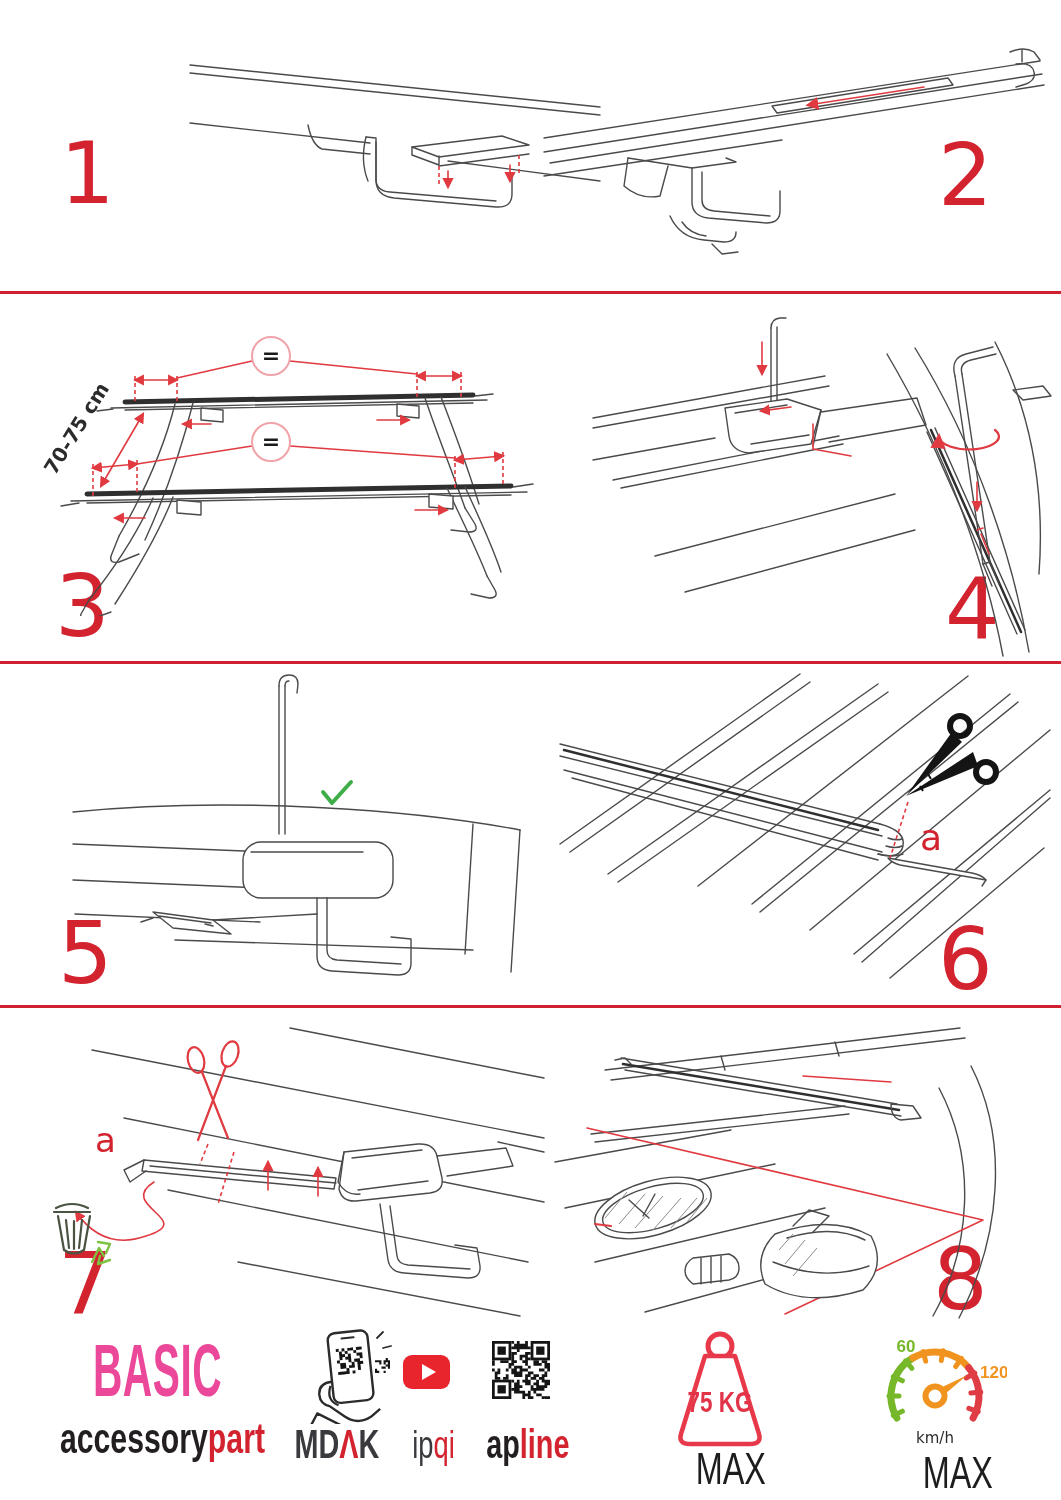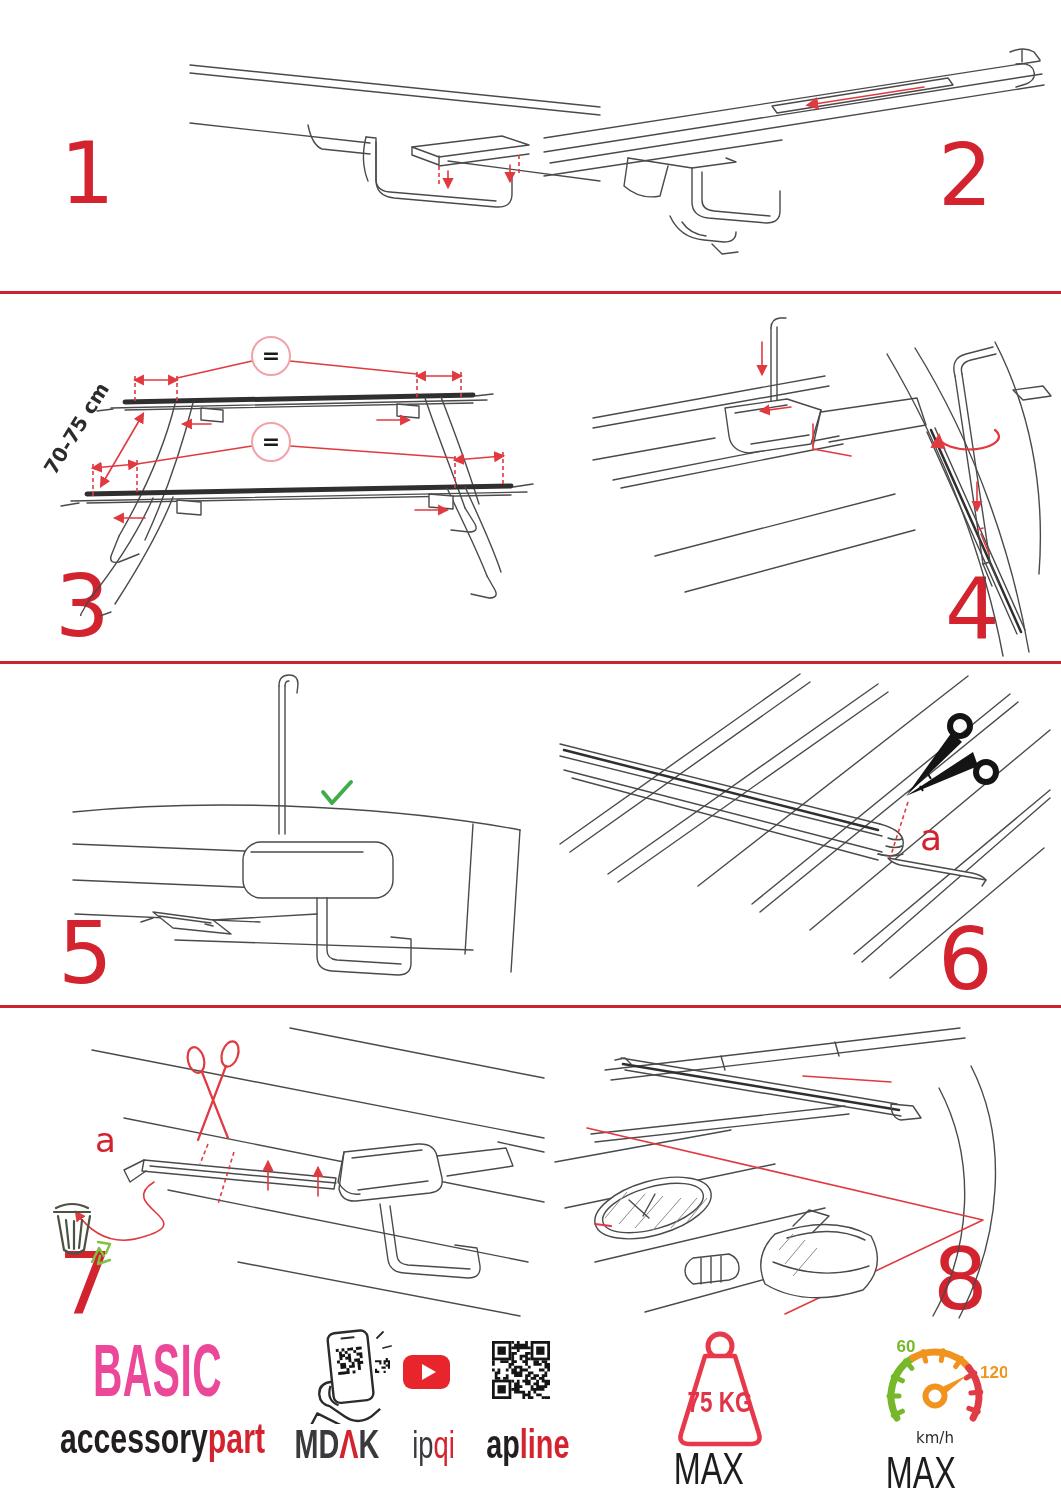--- a/index.html
+++ b/index.html
@@ -25,21 +25,21 @@
   .svgtxt-eq{font-family:"DejaVu Sans",sans-serif;font-size:22px;font-weight:bold;fill:#1a1a1a;}
   .svgtxt-dist{font-family:"DejaVu Sans",sans-serif;font-size:20px;font-weight:bold;fill:#2b2b2b;}
   .cx{display:inline-block;transform:scaleX(.72);transform-origin:center;white-space:nowrap;}
   .cx55{display:inline-block;transform:scaleX(.55);transform-origin:center;white-space:nowrap;}
   .ink{color:#231f20;} .redtx{color:#d2232f;} .greytx{color:#3a3a3e;}
   .basic{position:absolute;left:40px;top:1334px;width:230px;text-align:center;
          font-size:74px;line-height:1;font-weight:bold;color:#ec4899;letter-spacing:1px;}
   .brandline{position:absolute;left:20px;top:1418px;width:270px;
              font-size:42px;line-height:1;font-weight:bold;}
   .logotxt{position:absolute;text-align:left;line-height:1;font-weight:bold;}
-  .maxlbl{position:absolute;text-align:left;line-height:1;font-size:45px;color:#1d1d1f;}
+  .maxlbl{position:absolute;text-align:right;line-height:1;font-size:45px;color:#1d1d1f;}
 </style>
 </head>
 <body>
 
 <div class="page">
 
   <div class="divider" style="top:291px"></div>
   <div class="divider" style="top:661px"></div>
   <div class="divider" style="top:1005px"></div>
 

